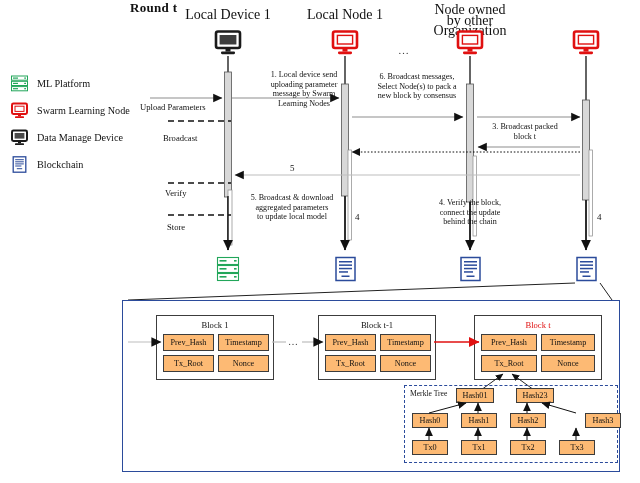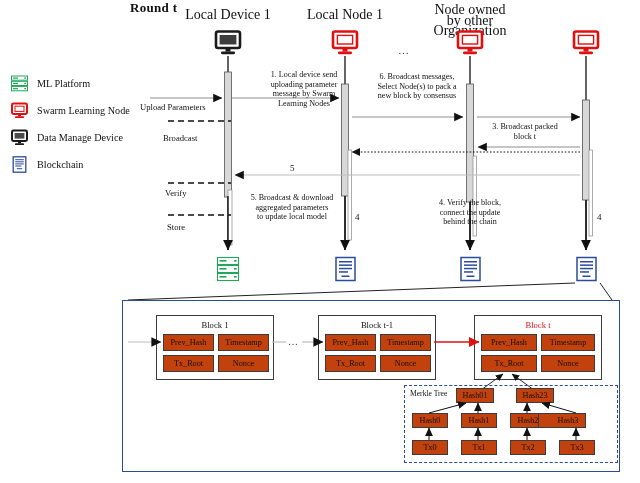--- a/index.html
+++ b/index.html
@@ -14,21 +14,21 @@
 
   .legend{position:absolute;left:9px;top:70px;}
   .legend-row{display:flex;align-items:center;height:27px;}
   .legend-ico{width:20px;height:20px;margin-right:8px;display:flex;align-items:center;justify-content:center;flex:none;}
   .legend-lbl{font-size:10.2px;white-space:nowrap;}
 
   .note{position:absolute;text-align:center;font-size:8.1px;line-height:9.6px;}
   .slabel{position:absolute;font-size:8.6px;}
   .num{position:absolute;font-size:9px;}
 
-  .bx{position:absolute;border:1px solid #3c3c3c;background:#c2410c;
+  .bx{position:absolute;border:1px solid #3c3c3c;background:#fdba74;
       font-size:8.2px;display:flex;align-items:center;justify-content:center;text-align:center;}
   .blockwrap{position:absolute;border:1.1px solid #3c3c3c;background:#fff;}
   .blocktitle{position:absolute;width:100%;text-align:center;font-size:8.6px;top:4px;}
   .red{color:#e01010;}
   .mk{position:absolute;border:1.6px dashed #2b4b9b;}
   .mklbl{position:absolute;font-size:7.6px;}
   .panel{position:absolute;border:1.6px solid #2b4b9b;background:#fff;}
   .capt{position:absolute;width:100%;text-align:center;font-size:7px;color:#c9c9c9;}
 </style>
 </head>
@@ -336,21 +336,21 @@
 
   <div class="mk" style="left:404px;top:385px;width:212px;height:76px;"></div>
   <div class="mklbl" style="left:410px;top:389px;">Merkle Tree</div>
 
   <div class="bx" style="left:456px;top:388px;width:36px;height:13px;">Hash01</div>
   <div class="bx" style="left:516px;top:388px;width:36px;height:13px;">Hash23</div>
 
   <div class="bx" style="left:412px;top:413px;width:34px;height:13px;">Hash0</div>
   <div class="bx" style="left:461px;top:413px;width:34px;height:13px;">Hash1</div>
   <div class="bx" style="left:510px;top:413px;width:34px;height:13px;">Hash2</div>
-  <div class="bx" style="left:538px;top:413px;width:34px;height:13px;padding-left:12px;">Hash3</div>
+  <div class="bx" style="left:585px;top:413px;width:34px;height:13px;">Hash3</div>
 
   <div class="bx" style="left:412px;top:440px;width:34px;height:13px;">Tx0</div>
   <div class="bx" style="left:461px;top:440px;width:34px;height:13px;">Tx1</div>
   <div class="bx" style="left:510px;top:440px;width:34px;height:13px;">Tx2</div>
   <div class="bx" style="left:559px;top:440px;width:34px;height:13px;">Tx3</div>
 
   <svg class="layer">
     <line x1="429" y1="440" x2="429" y2="428" stroke="#111" stroke-width="1" marker-end="url(#ah)"></line>
     <line x1="478" y1="440" x2="478" y2="428" stroke="#111" stroke-width="1" marker-end="url(#ah)"></line>
     <line x1="527" y1="440" x2="527" y2="428" stroke="#111" stroke-width="1" marker-end="url(#ah)"></line>

